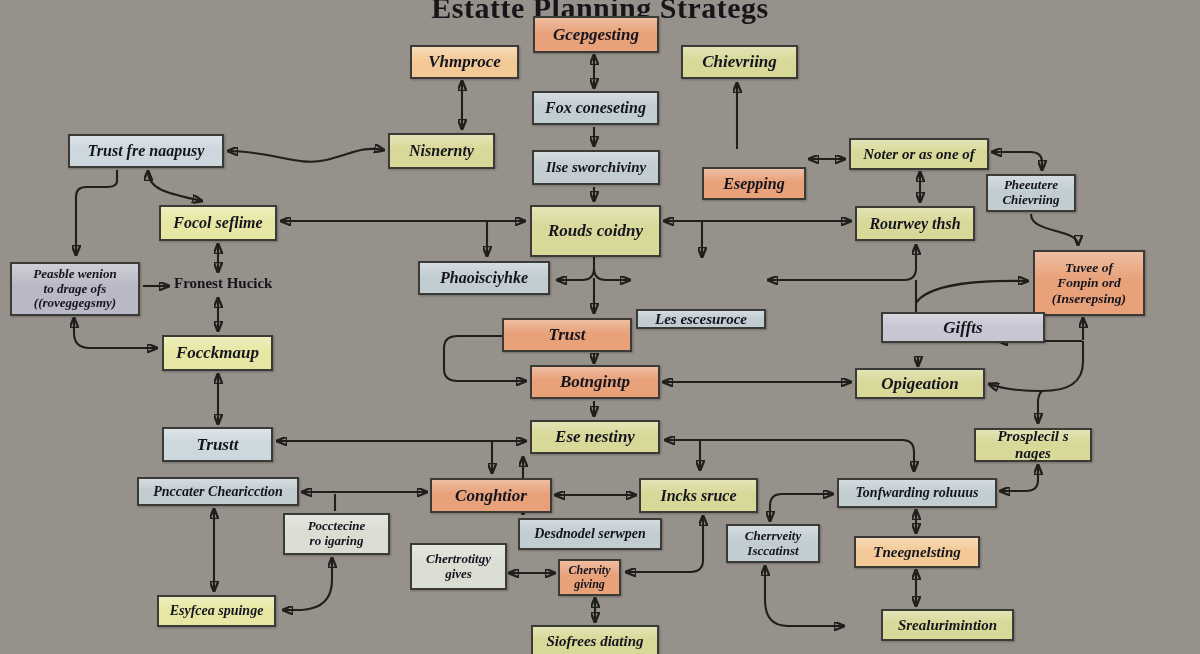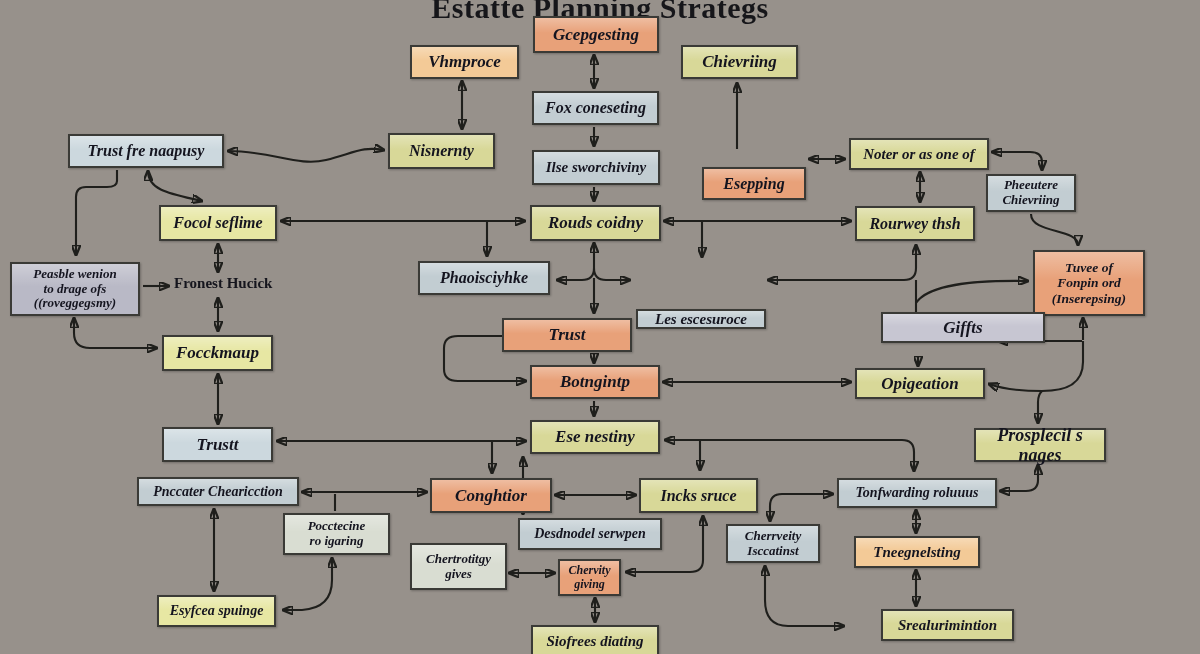--- a/index.html
+++ b/index.html
@@ -126,38 +126,38 @@
       <div class="node" style="left: 681px; top: 45px; width: 117px; height: 34px; font-size: 17px; background: linear-gradient(rgba(255, 255, 255, 0.3), rgba(255, 255, 255, 0) 45%) rgb(216, 216, 152);">Chievriing</div>
       <div class="node" style="left: 532px; top: 91px; width: 127px; height: 34px; font-size: 16px; background: linear-gradient(rgba(255, 255, 255, 0.3), rgba(255, 255, 255, 0) 45%) rgb(194, 205, 210);">Fox coneseting</div>
       <div class="node" style="left: 68px; top: 134px; width: 156px; height: 34px; font-size: 16px; background: linear-gradient(rgba(255, 255, 255, 0.3), rgba(255, 255, 255, 0) 45%) rgb(204, 216, 222);">Trust fre naapusy</div>
       <div class="node" style="left: 388px; top: 133px; width: 107px; height: 36px; font-size: 16px; background: linear-gradient(rgba(255, 255, 255, 0.3), rgba(255, 255, 255, 0) 45%) rgb(216, 216, 152);">Nisnernty</div>
       <div class="node" style="left: 532px; top: 150px; width: 128px; height: 35px; font-size: 15px; background: linear-gradient(rgba(255, 255, 255, 0.3), rgba(255, 255, 255, 0) 45%) rgb(194, 205, 210);">Ilse sworchiviny</div>
       <div class="node" style="left: 702px; top: 151px; width: 104px; height: 33px; font-size: 16px; background: linear-gradient(rgba(255, 255, 255, 0.3), rgba(255, 255, 255, 0) 45%) rgb(232, 161, 121); margin-top: 16px;">Esepping</div>
       <div class="node" style="left: 849px; top: 138px; width: 140px; height: 32px; font-size: 15px; background: linear-gradient(rgba(255, 255, 255, 0.3), rgba(255, 255, 255, 0) 45%) rgb(216, 216, 152);">Noter or as one of</div>
       <div class="node" style="left: 986px; top: 174px; width: 90px; height: 38px; font-size: 13px; background: linear-gradient(rgba(255, 255, 255, 0.3), rgba(255, 255, 255, 0) 45%) rgb(194, 205, 210);">Pheeutere
 Chievriing</div>
       <div class="node" style="left: 159px; top: 205px; width: 118px; height: 36px; font-size: 16px; background: linear-gradient(rgba(255, 255, 255, 0.3), rgba(255, 255, 255, 0) 45%) rgb(231, 231, 163);">Focol seflime</div>
-      <div class="node" style="left: 530px; top: 205px; width: 131px; height: 36px; font-size: 17px; background: linear-gradient(rgba(255, 255, 255, 0.3), rgba(255, 255, 255, 0) 45%) rgb(216, 216, 152);">Rouds coidny</div>
+      <div class="node" style="left: 530px; top: 205px; width: 131px; height: 52px; font-size: 17px; background: linear-gradient(rgba(255, 255, 255, 0.3), rgba(255, 255, 255, 0) 45%) rgb(216, 216, 152);">Rouds coidny</div>
       <div class="node" style="left: 855px; top: 206px; width: 120px; height: 35px; font-size: 16px; background: linear-gradient(rgba(255, 255, 255, 0.3), rgba(255, 255, 255, 0) 45%) rgb(216, 216, 152);">Rourwey thsh</div>
       <div class="node" style="left: 10px; top: 262px; width: 130px; height: 54px; font-size: 13px; background: linear-gradient(rgba(255, 255, 255, 0.3), rgba(255, 255, 255, 0) 45%) rgb(185, 185, 198);">Peasble wenion
 to drage ofs
 ((roveggegsmy)</div>
       <div class="node" style="left: 418px; top: 261px; width: 132px; height: 34px; font-size: 16px; background: linear-gradient(rgba(255, 255, 255, 0.3), rgba(255, 255, 255, 0) 45%) rgb(194, 205, 210);">Phaoisciyhke</div>
       <div class="node" style="left: 636px; top: 261px; width: 130px; height: 20px; font-size: 15px; background: linear-gradient(rgba(255, 255, 255, 0.3), rgba(255, 255, 255, 0) 45%) rgb(194, 205, 210); margin-top: 48px;">Les escesuroce</div>
       <div class="node" style="left: 1033px; top: 250px; width: 112px; height: 66px; font-size: 13.5px; background: linear-gradient(rgba(255, 255, 255, 0.3), rgba(255, 255, 255, 0) 45%) rgb(232, 161, 121);">Tuvee of
 Fonpin ord
 (Inserepsing)</div>
       <div class="node" style="left: 162px; top: 335px; width: 111px; height: 36px; font-size: 17px; background: linear-gradient(rgba(255, 255, 255, 0.3), rgba(255, 255, 255, 0) 45%) rgb(231, 231, 163);">Focckmaup</div>
       <div class="node" style="left: 502px; top: 318px; width: 130px; height: 34px; font-size: 17px; background: linear-gradient(rgba(255, 255, 255, 0.3), rgba(255, 255, 255, 0) 45%) rgb(232, 161, 121);">Trust</div>
       <div class="node" style="left: 530px; top: 365px; width: 130px; height: 34px; font-size: 17px; background: linear-gradient(rgba(255, 255, 255, 0.3), rgba(255, 255, 255, 0) 45%) rgb(232, 161, 121);">Botngintp</div>
       <div class="node" style="left: 853px; top: 312px; width: 164px; height: 31px; font-size: 17px; background: linear-gradient(rgba(255, 255, 255, 0.3), rgba(255, 255, 255, 0) 45%) rgb(199, 198, 210); margin-left: 28px;">Giffts</div>
       <div class="node" style="left: 855px; top: 368px; width: 130px; height: 31px; font-size: 17px; background: linear-gradient(rgba(255, 255, 255, 0.3), rgba(255, 255, 255, 0) 45%) rgb(216, 216, 152);">Opigeation</div>
       <div class="node" style="left: 162px; top: 427px; width: 111px; height: 35px; font-size: 17px; background: linear-gradient(rgba(255, 255, 255, 0.3), rgba(255, 255, 255, 0) 45%) rgb(204, 216, 222);">Trustt</div>
       <div class="node" style="left: 530px; top: 420px; width: 130px; height: 34px; font-size: 17px; background: linear-gradient(rgba(255, 255, 255, 0.3), rgba(255, 255, 255, 0) 45%) rgb(216, 216, 152);">Ese nestiny</div>
-      <div class="node" style="left: 974px; top: 428px; width: 132px; height: 34px; font-size: 18px; background: linear-gradient(rgba(255, 255, 255, 0.3), rgba(255, 255, 255, 0) 45%) rgb(216, 216, 152);">Prosplecil s nages</div>
+      <div class="node" style="left: 974px; top: 428px; width: 118px; height: 34px; font-size: 15px; background: linear-gradient(rgba(255, 255, 255, 0.3), rgba(255, 255, 255, 0) 45%) rgb(216, 216, 152);">Prosplecil s nages</div>
       <div class="node" style="left: 137px; top: 477px; width: 162px; height: 29px; font-size: 14px; background: linear-gradient(rgba(255, 255, 255, 0.3), rgba(255, 255, 255, 0) 45%) rgb(194, 205, 210);">Pnccater Chearicction</div>
       <div class="node" style="left: 430px; top: 478px; width: 122px; height: 35px; font-size: 17px; background: linear-gradient(rgba(255, 255, 255, 0.3), rgba(255, 255, 255, 0) 45%) rgb(232, 161, 121);">Conghtior</div>
       <div class="node" style="left: 639px; top: 478px; width: 119px; height: 35px; font-size: 16px; background: linear-gradient(rgba(255, 255, 255, 0.3), rgba(255, 255, 255, 0) 45%) rgb(216, 216, 152);">Incks sruce</div>
       <div class="node" style="left: 837px; top: 478px; width: 160px; height: 30px; font-size: 14px; background: linear-gradient(rgba(255, 255, 255, 0.3), rgba(255, 255, 255, 0) 45%) rgb(194, 205, 210);">Tonfwarding roluuus</div>
       <div class="node" style="left: 283px; top: 513px; width: 107px; height: 42px; font-size: 13px; background: linear-gradient(rgba(255, 255, 255, 0.3), rgba(255, 255, 255, 0) 45%) rgb(217, 221, 210);">Pocctecine
 ro igaring</div>
       <div class="node" style="left: 518px; top: 518px; width: 144px; height: 32px; font-size: 14px; background: linear-gradient(rgba(255, 255, 255, 0.3), rgba(255, 255, 255, 0) 45%) rgb(194, 205, 210);">Desdnodel serwpen</div>
       <div class="node" style="left: 726px; top: 524px; width: 94px; height: 39px; font-size: 13px; background: linear-gradient(rgba(255, 255, 255, 0.3), rgba(255, 255, 255, 0) 45%) rgb(194, 205, 210);">Cherrveity
 Isccatinst</div>
       <div class="node" style="left: 854px; top: 536px; width: 126px; height: 32px; font-size: 15px; background: linear-gradient(rgba(255, 255, 255, 0.3), rgba(255, 255, 255, 0) 45%) rgb(243, 202, 151);">Tneegnelsting</div>

